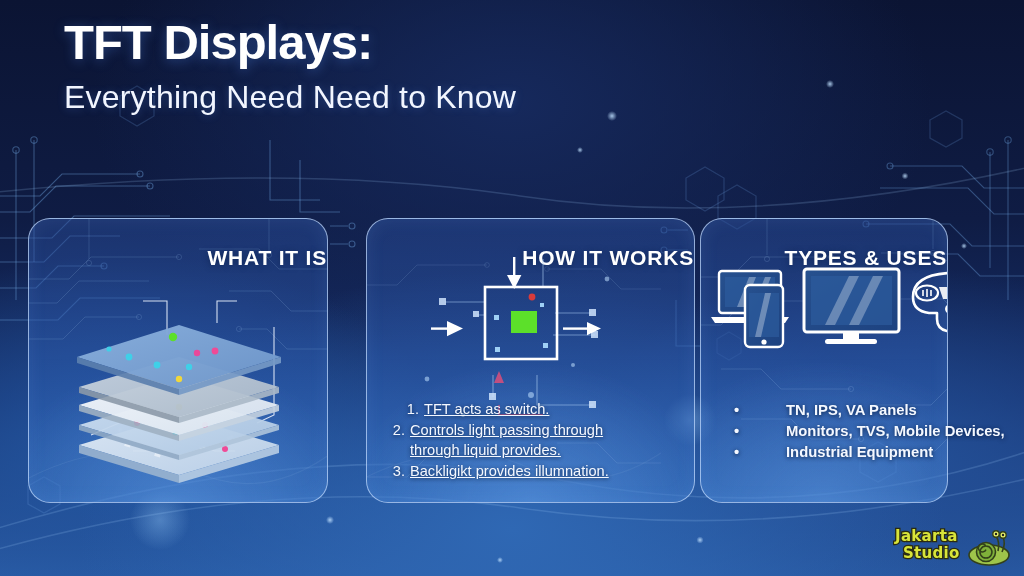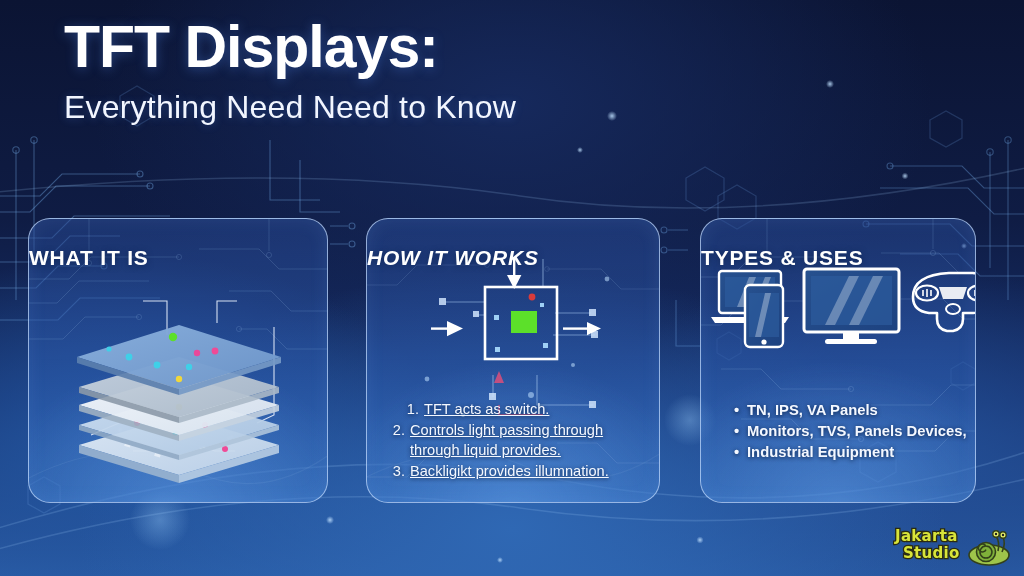--- a/index.html
+++ b/index.html
@@ -19,21 +19,21 @@
       radial-gradient(ellipse 500px 300px at 12% 78%, #2356a0 0%, rgba(35,86,160,0) 65%),
       radial-gradient(ellipse 520px 300px at 88% 80%, #234f96 0%, rgba(35,79,150,0) 65%),
       radial-gradient(ellipse 600px 380px at 50% 18%, #16295c 0%, rgba(22,41,92,0) 70%),
       linear-gradient(180deg,#0b1433 0%,#0f1c44 38%,#16306d 70%,#2a5ca6 100%);
   }
   #bg-svg { position:absolute; inset:0; }
 
   
   .header { position:absolute; left:64px; top:18px; width:700px; }
   .title {
-    font-size:59px; font-weight:bold; color:#ffffff;
+    font-size:49px; font-weight:bold; color:#ffffff;
     letter-spacing:-1px; line-height:1.0;
     text-shadow:0 2px 12px rgba(90,150,255,.35);
   }
   .subtitle {
     margin-top:12px;
     font-size:32px; font-weight:400; color:#f2f6ff;
     letter-spacing:.2px;
     text-shadow:0 1px 8px rgba(90,150,255,.3);
   }
 
@@ -42,27 +42,27 @@
     position:absolute; top:218px; height:285px;
     border:1.4px solid rgba(196,220,255,.72);
     border-radius:22px;
     background:
       radial-gradient(ellipse 260px 200px at 50% 100%, rgba(104,164,236,.42) 0%, rgba(104,164,236,0) 70%),
       linear-gradient(180deg, rgba(40,74,150,.50) 0%, rgba(45,92,175,.52) 55%, rgba(58,116,196,.52) 100%);
     overflow:hidden;
     box-shadow:0 0 18px rgba(120,180,255,.12) inset;
   }
   #panel-1 { left:28px;  width:300px; }
-  #panel-2 { left:366px; width:294px;font-style:italic; }
-  #panel-3 { left:700px; width:276px; }
+  #panel-2 { left:366px; width:329px; }
+  #panel-3 { left:700px; width:248px; }
 
   .panel-bg { position:absolute; inset:0; opacity:.55; }
 
   .panel-title {
-    position:absolute; top:27px; left:0; right:0; text-align:left;
+    position:absolute; top:27px; left:0; right:0; text-align:right;
     font-size:21px; font-weight:bold; color:#ffffff;
     letter-spacing:.8px;
     text-shadow:0 1px 6px rgba(10,30,70,.6);
   }
 
   .panel-body { position:absolute; inset:0; }
 
   .steps {
     position:absolute; left:386px; top:399px; width:268px;
     color:#f4f8ff; font-size:14.6px; line-height:1.42;
@@ -75,21 +75,21 @@
 
   
   .bullets {
     position:absolute; left:734px; top:400px; width:280px;
     color:#f4f8ff; font-size:14.8px; font-weight:bold; line-height:1.43;
     text-shadow:0 1px 4px rgba(5,20,50,.8);
     white-space:nowrap;
   }
   .bullet { display:flex; }
   .bullet-dot { width:13px; flex:0 0 13px; }
-  .bullet-txt { flex:1; }
+  .bullet-txt { flex:1;margin-left:39px; }
   .bullet.cont .bullet-dot { visibility:hidden; }
 
   
   #logo { position:absolute; left:893px; top:524px; width:120px; height:44px; }
   .logo-word {
     font-family:"DejaVu Sans", sans-serif;
     font-weight:bold; font-size:15px; fill:#d8e43a;
     stroke:#2b2b10; stroke-width:2.6px; paint-order:stroke fill;
     letter-spacing:.3px;
   }
@@ -482,21 +482,21 @@
     </div>
   </div>
 
   <div class="bullets">
     <div class="bullet">
       <span class="bullet-dot">•</span>
       <span class="bullet-txt">TN, IPS, VA Panels</span>
     </div>
     <div class="bullet">
       <span class="bullet-dot">•</span>
-      <span class="bullet-txt">Monitors, TVS, Panels Devices,</span>
+      <span class="bullet-txt">Monitors, TVS, Mobile Devices,</span>
     </div>
     <div class="bullet">
       <span class="bullet-dot">•</span>
       <span class="bullet-txt">Industrial Equipment</span>
     </div>
   </div>
 
   <svg id="logo" width="120" height="44" viewBox="0 0 120 44">
     <text class="logo-word" x="2" y="17">Jakarta</text>
     <text class="logo-word" x="10" y="34">Studio</text>

